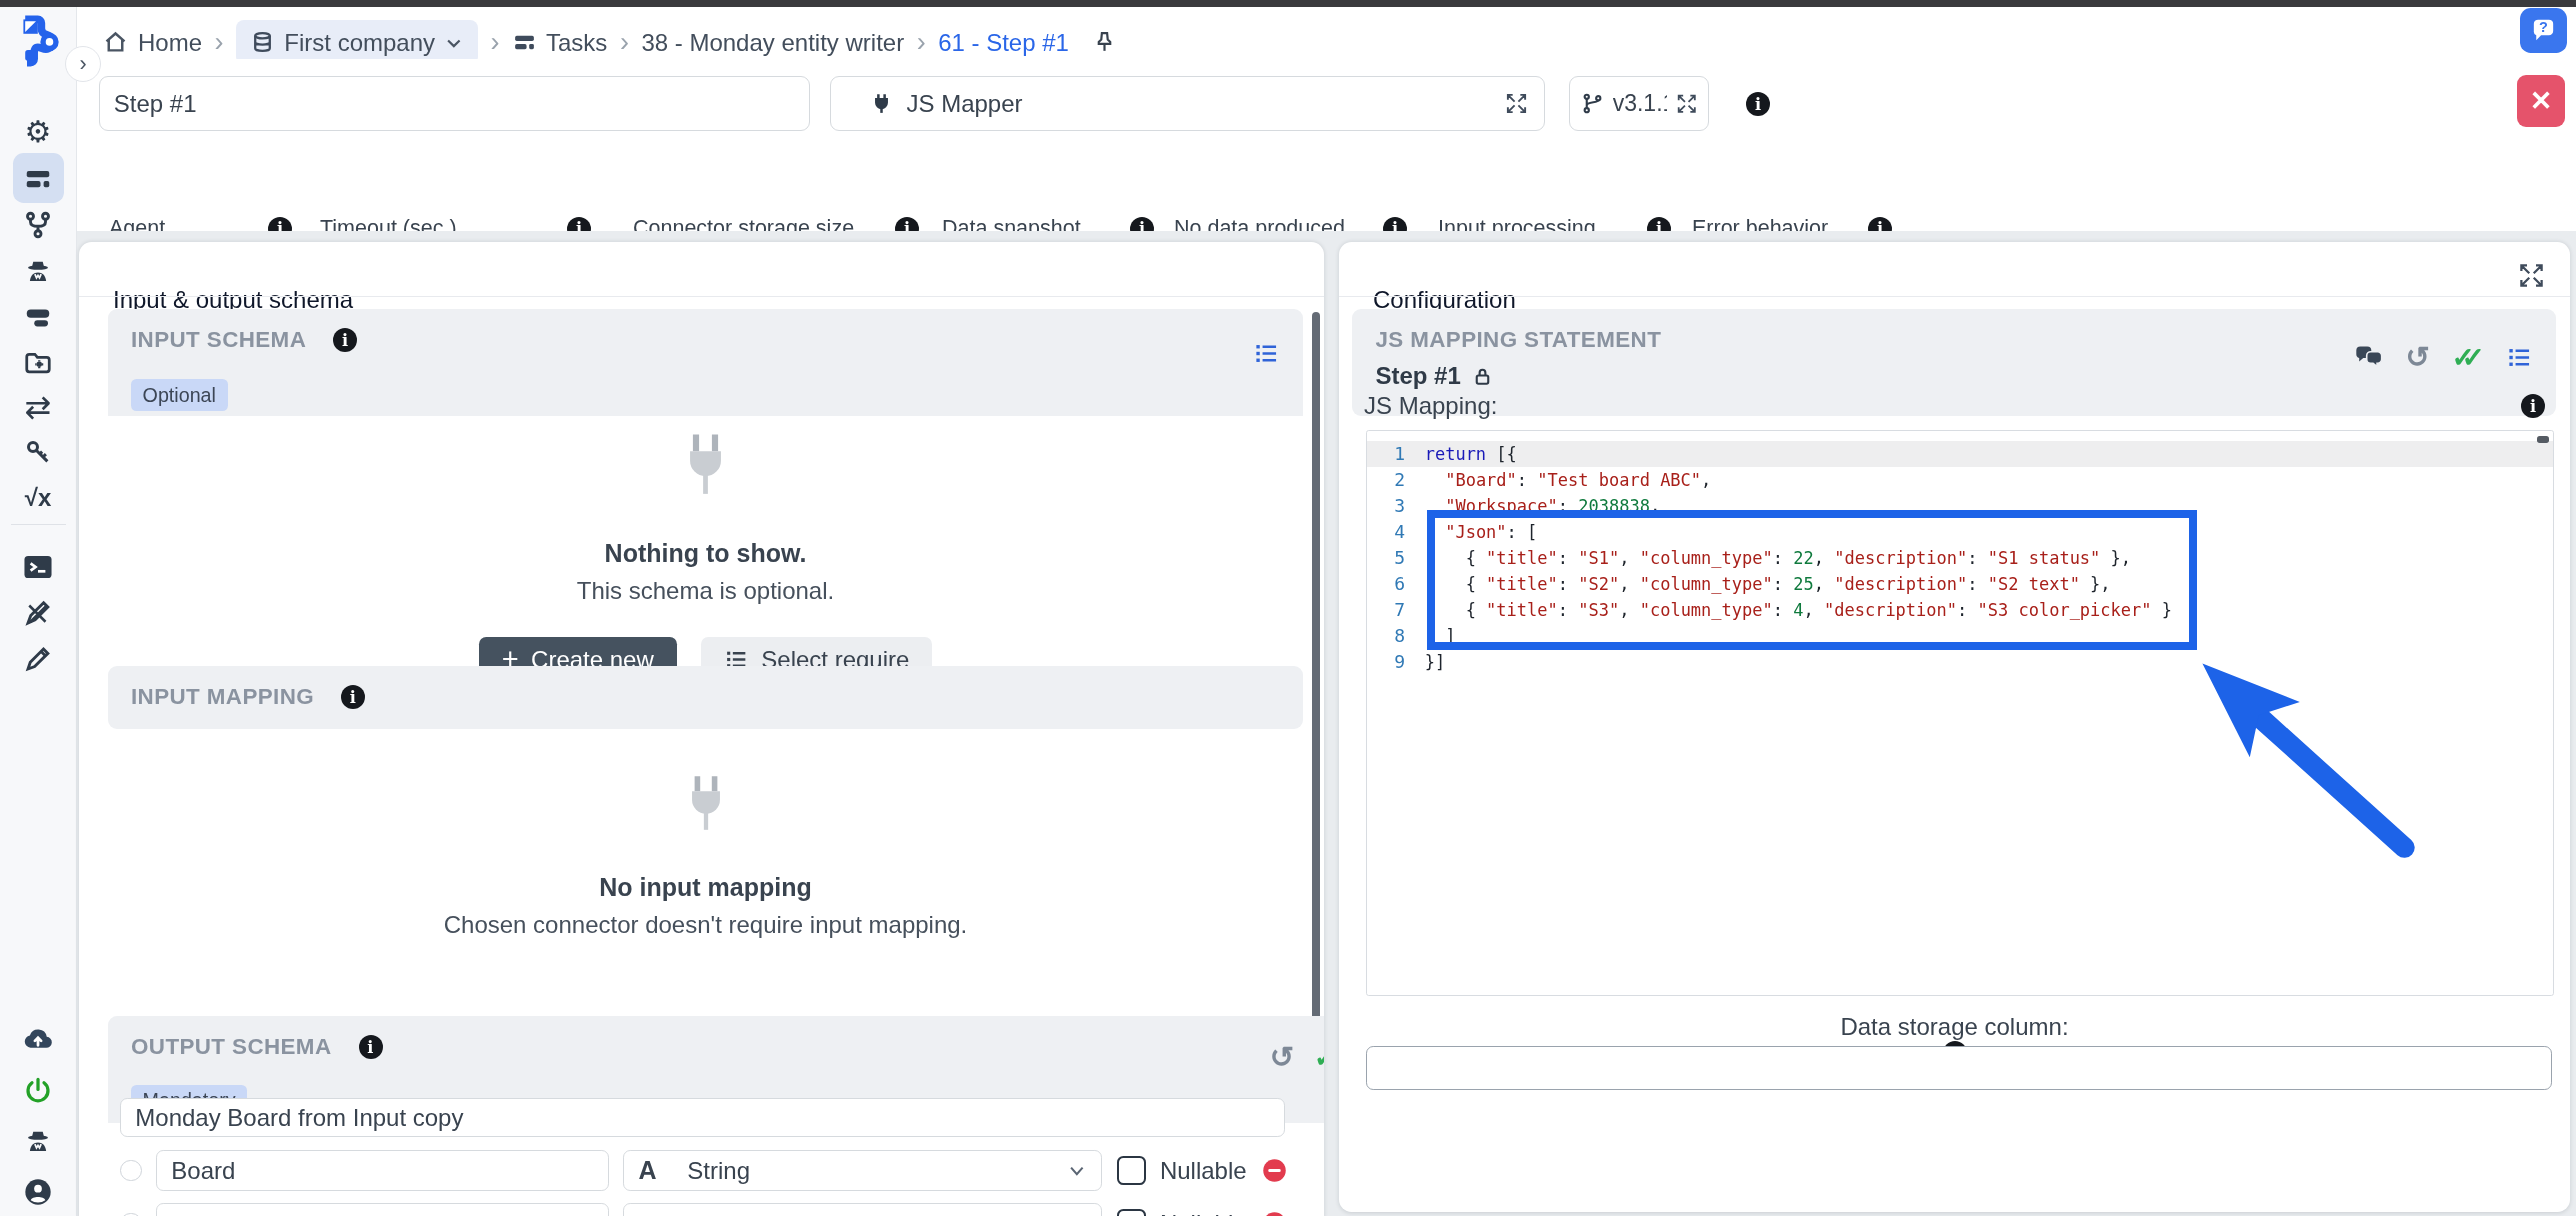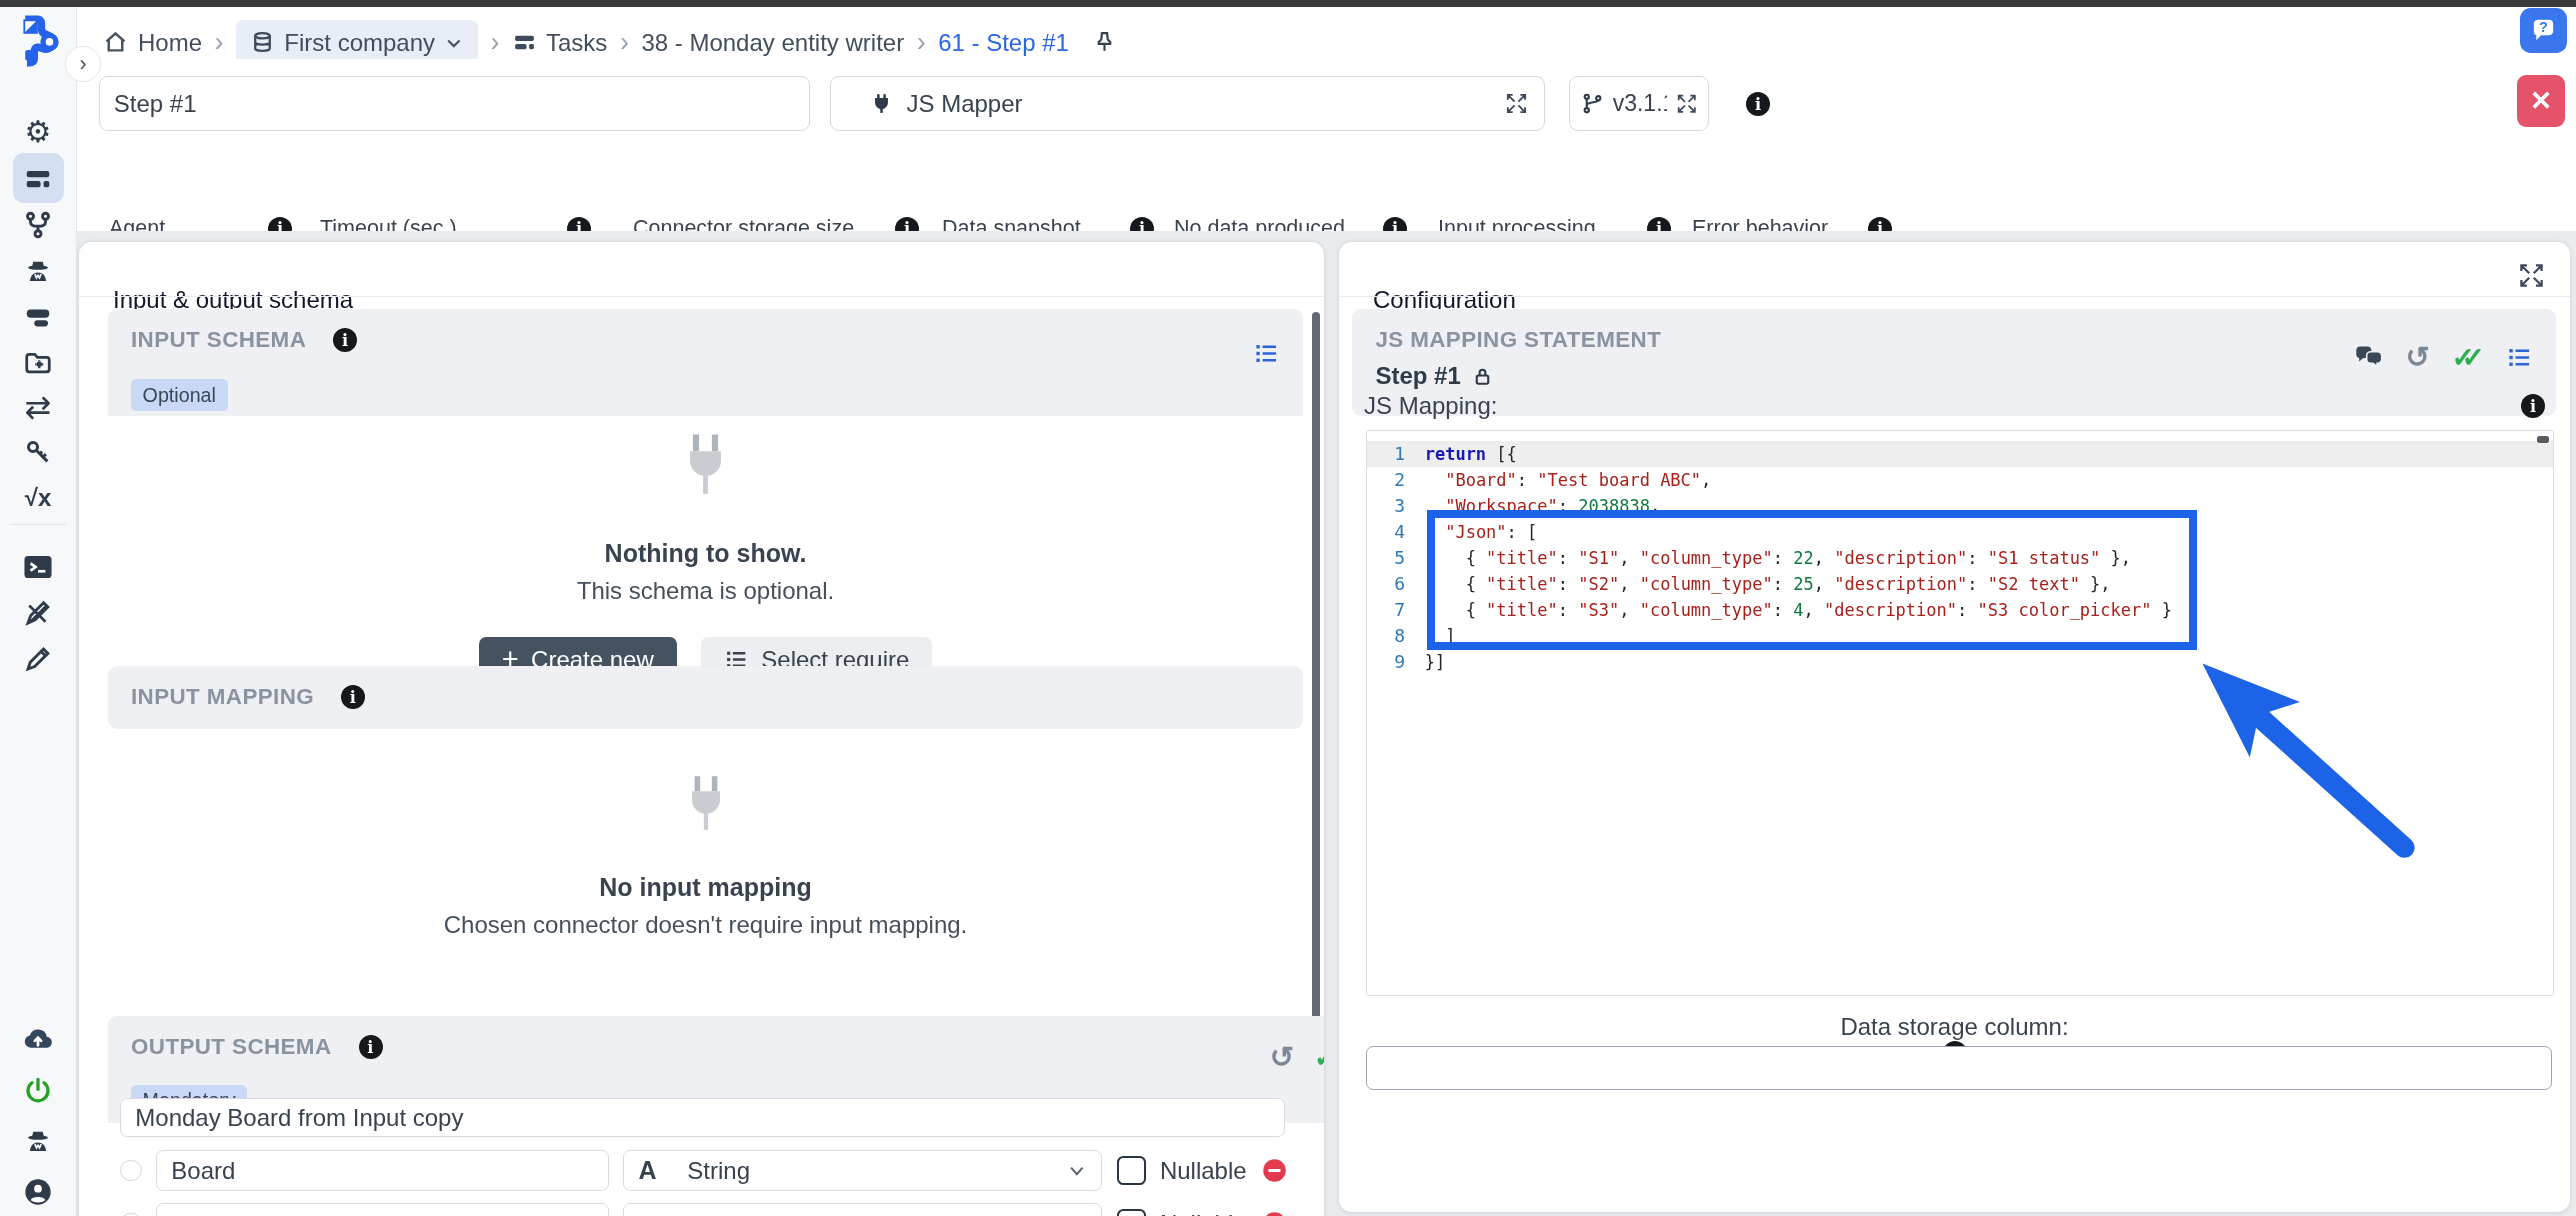--- a/index.html
+++ b/index.html
@@ -55,21 +55,21 @@
   .dblcheck{color:#2fae54;font-size:28px;font-weight:bold;letter-spacing:-13.4px;padding-right:13.4px;line-height:1;}
   .undo{font-size:29px;color:#7d8896;line-height:1;font-weight:bold;}
   .scrollthumb{position:absolute;background:#646b75;border-radius:4.5px;}
   
   #editor{position:absolute;left:1366px;top:430px;width:1186px;height:564px;border:0.9px solid #d8dce1;border-radius:2.7px;background:#fff;
     font-family:"DejaVu Sans Mono",monospace;font-size:17px;overflow:hidden;}
   .cl{display:flex;height:26px;line-height:26px;}
   .cl.hl{background:#eeeeef;}
   .gut{width:38px;text-align:right;padding-right:19.7px;color:#3079b5;flex:0 0 auto;font-size:18px;}
   .ct{white-space:pre;color:#1e242c;}
-  .kw{color:#1a1ab8;font-weight:bold;}
+  .kw{color:#1a1ab8;font-weight:normal;}
   .str{color:#a8201a;}
   .num{color:#0f7a3d;}
   #annobox{position:absolute;left:1427px;top:510px;width:770px;height:140px;border:8px solid #1d63e8;box-sizing:border-box;z-index:45;}
   #arrow{position:absolute;left:2129px;top:617px;z-index:46;}
   .chev-icon{flex:0 0 auto;}
 </style>
 </head>
 <body>
 
 <div id="topstrip"></div>

